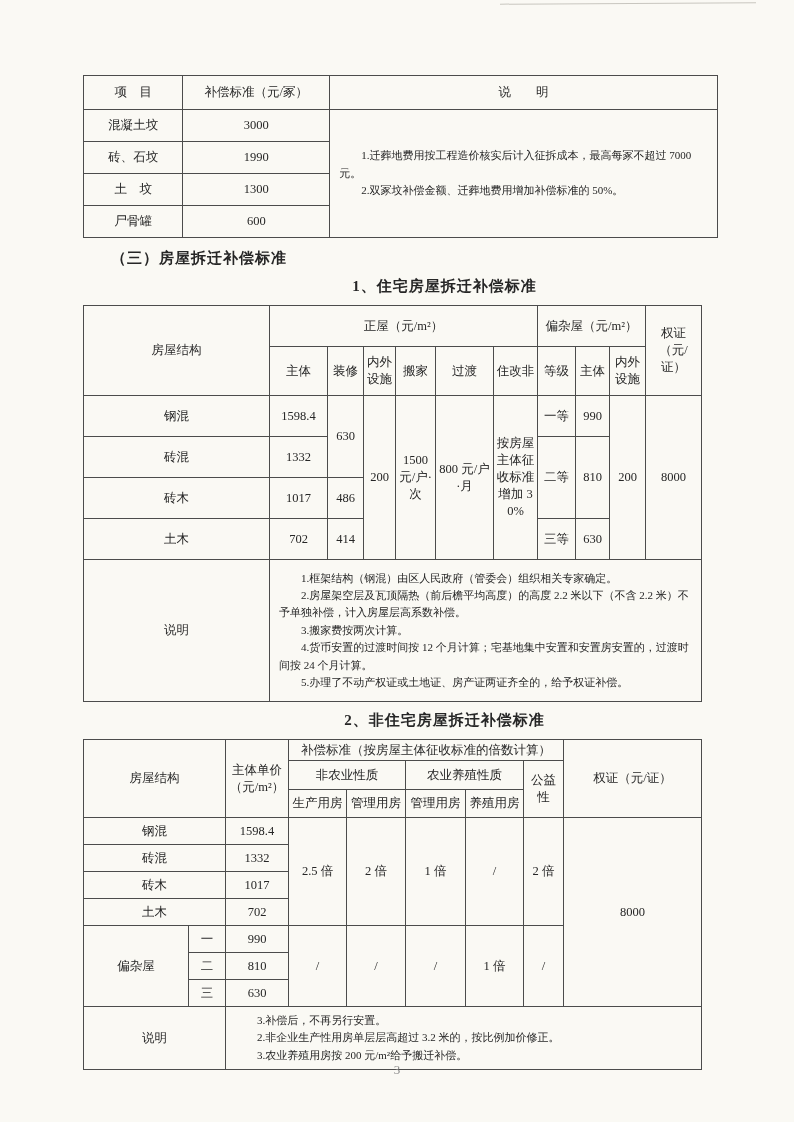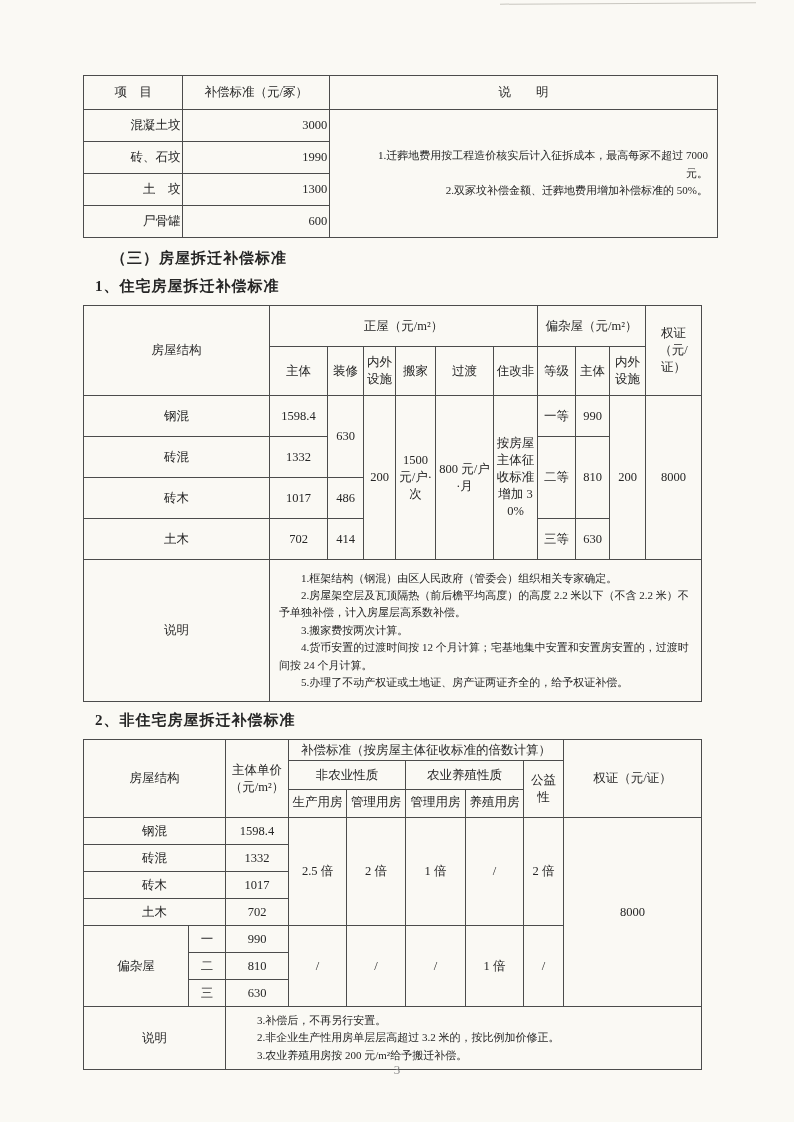--- a/index.html
+++ b/index.html
@@ -19,40 +19,40 @@
     text-align:center;vertical-align:middle;
     font-size:12.5px;line-height:1.35;
     padding:1px 2px;
     word-break:break-all;
     overflow:hidden;
   }
   
   .t-grave{width:635px;}
   .t-grave .c0{width:99px;} .t-grave .c1{width:146px;} .t-grave .c2{width:386px;}
   .t-grave .hrow td{height:31px;}
-  .t-grave .drow td{height:29px;text-align:right;}
+  .t-grave .drow td{height:29px;}
   
   .notes-cell{text-align:left;vertical-align:middle;padding:4px 9px;}
   .notes-cell p{margin:0;text-indent:2em;line-height:1.58;font-size:11px;}
   
   .h-sec{font-size:15px;font-weight:bold;letter-spacing:1px;}
   .h3{margin:11px 0 0 28px;}
-  .h-sub{font-size:15px;font-weight:bold;margin:9px 0 9px 12px;letter-spacing:1px;}
+  .h-sub{font-size:15px;font-weight:bold;margin:9px 0 9px 12px;letter-spacing:1px;text-align:center;}
   .h5{margin:16px 0 0 12px;}
   
   .t1{width:618px;}
   .t1 .hr1 td{height:38px;}
   .t1 .hr2 td{height:46px;}
   .t1 .br td{height:38px;}
   .t1 .notes-row td{height:133px;}
   
   .t2{width:618px;}
   .t2 .hr1 td{height:18px;}
   .t2 .hr2 td{height:26px;}
-  .t2 .hr3 td{height:25px;font-family:Liberation Mono, monospace;}
+  .t2 .hr3 td{height:25px;}
   .t2 .br td{height:24px;}
   .t2 .notes-row td{height:54px;}
   .footer-pagenum{
     position:absolute;left:0;top:1062px;width:794px;
     text-align:center;font-size:13px;color:#8a8a8a;
   }
 </style>
 </head>
 <body>
 

